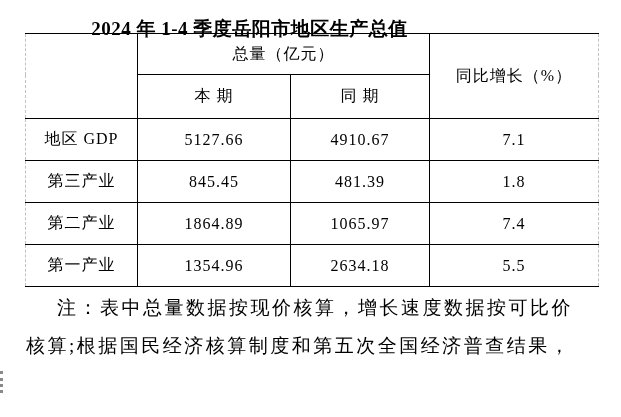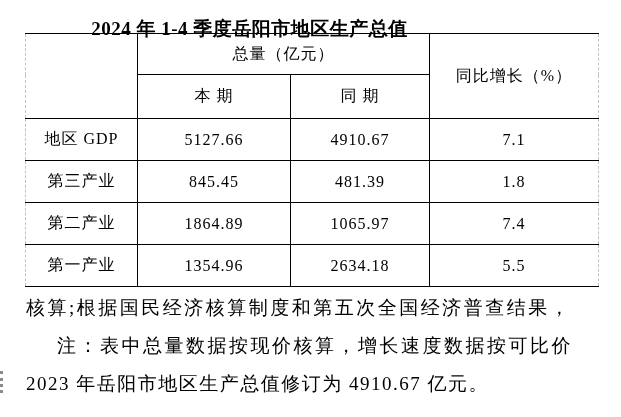--- a/index.html
+++ b/index.html
@@ -130,20 +130,19 @@
       <tr class="drow">
         <td class="edge-left">第一产业</td>
         <td>1354.96</td>
         <td>2634.18</td>
         <td class="edge-right">5.5</td>
       </tr>
     </tbody>
   </table>
 
   <div class="note">
+    <div class="note-line first">注：表中总量数据按现价核算，增长速度数据按可比价</div>
     <div class="note-line">核算;根据国民经济核算制度和第五次全国经济普查结果，</div>
-    <div class="note-line first">注：表中总量数据按现价核算，增长速度数据按可比价</div>
-    <div class="note-line last">2023 年岳阳市地区生产总值修订为 4910.67 亿元。</div>
   </div>
 
   <div class="edge-dots"></div>
 
 </div>
 
 </body></html>

